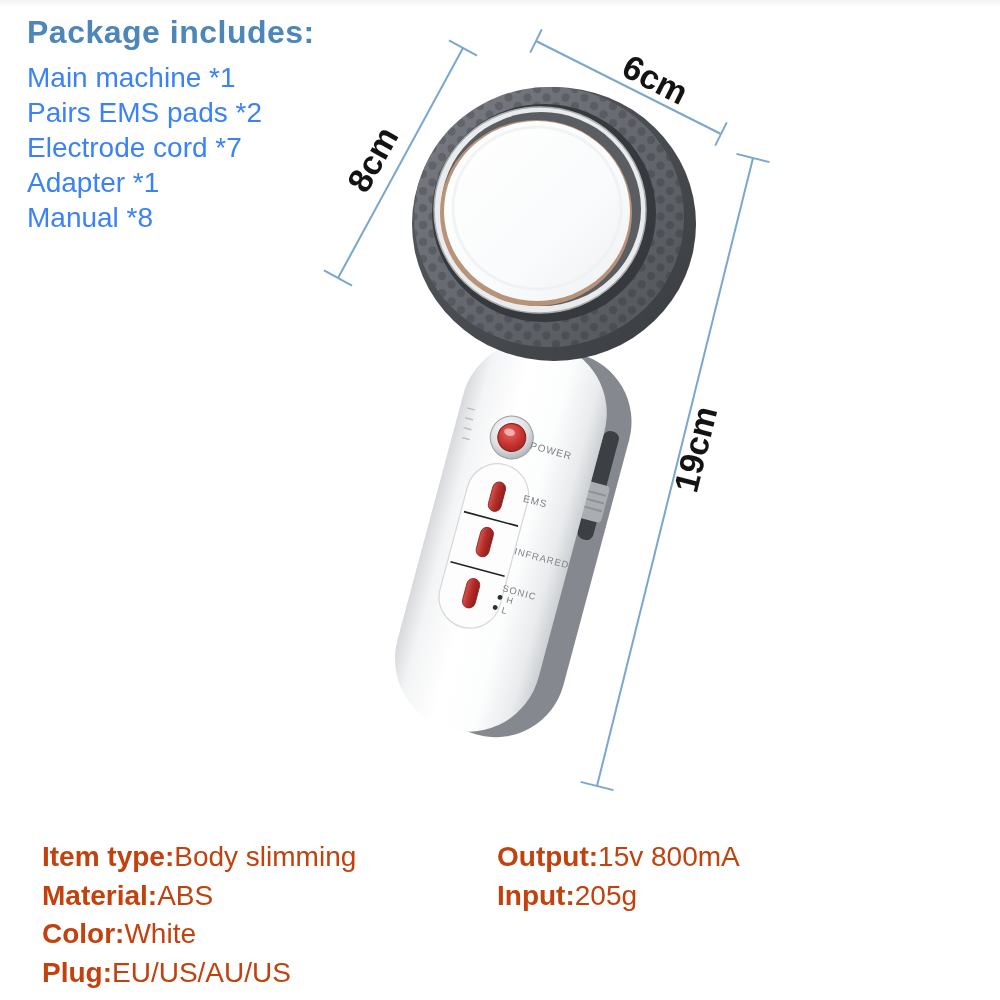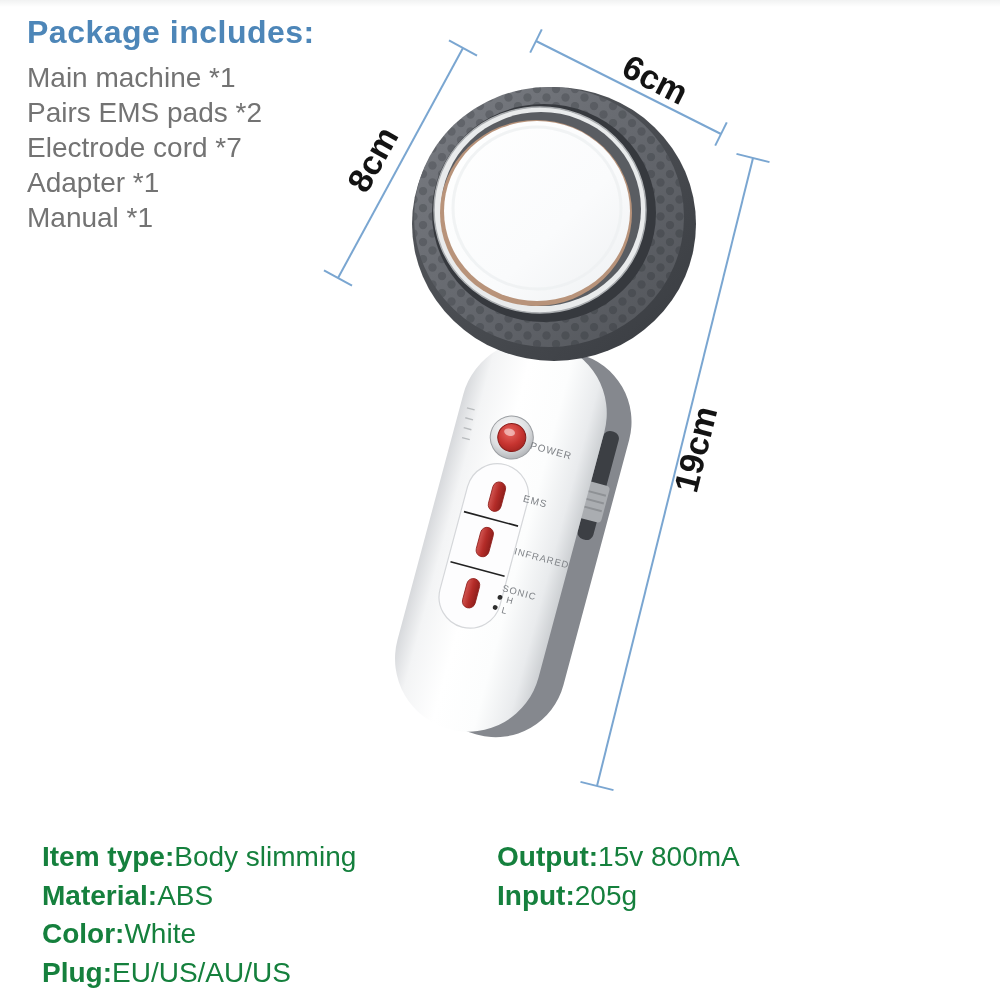--- a/index.html
+++ b/index.html
@@ -7,43 +7,43 @@
     position:relative;width:1000px;height:1000px;background:#fff;overflow:hidden;
     font-family:"Liberation Sans","DejaVu Sans",sans-serif;color:#161616;padding-left:20px;
   }
   #top-strip{position:absolute;left:0;top:0;width:100%;height:7px;
     background:linear-gradient(#f1f2f2,#ffffff);}
   
   #package{position:absolute;left:27px;top:14px;}
   #package .heading{
     font-size:32px;font-weight:bold;color:#4d86b8;letter-spacing:0.5px;margin-bottom:9px;
   }
-  #package .item{font-size:28px;line-height:35px;color:#737373;}
+  #package .item{font-size:28px;line-height:35px;color:#3b82f6;}
   
-  .specs{position:absolute;font-size:28px;line-height:38.5px;color:#15803d;}
+  .specs{position:absolute;font-size:28px;line-height:38.5px;color:#c2410c;}
   #specs-left{left:42px;top:838px;}
   #specs-right{left:497px;top:838px;}
   .spec-label{font-weight:bold;}
   svg text{font-family:"Liberation Sans","DejaVu Sans",sans-serif;}
   .dim-label{font-size:34px;font-weight:bold;fill:#131313;}
   .dev-label{fill:#7d8085;letter-spacing:1px;}
 </style>
 </head>
 <body>
 
 <div id="canvas">
   <div id="top-strip"></div>
 
   <div id="package">
     <div class="heading">Package includes:</div>
     <div class="item">Main machine *1</div>
     <div class="item">Pairs EMS pads *2</div>
     <div class="item">Electrode cord *7</div>
     <div class="item">Adapter *1</div>
-    <div class="item">Manual *1</div>
+    <div class="item">Manual *8</div>
   </div>
 
   <svg width="1000" height="1000" viewBox="0 0 1000 1000" style="position:absolute;left:0;top:0;">
     <defs>
       <pattern id="dots" width="19" height="17" patternUnits="userSpaceOnUse">
         <circle cx="5" cy="4" r="4.2" fill="rgba(28,31,35,0.22)"></circle>
         <circle cx="14.5" cy="12.5" r="4.2" fill="rgba(28,31,35,0.22)"></circle>
       </pattern>
       <linearGradient id="ringFace" x1="0" y1="0" x2="1" y2="1">
         <stop offset="0" stop-color="#7b7e84"></stop>

